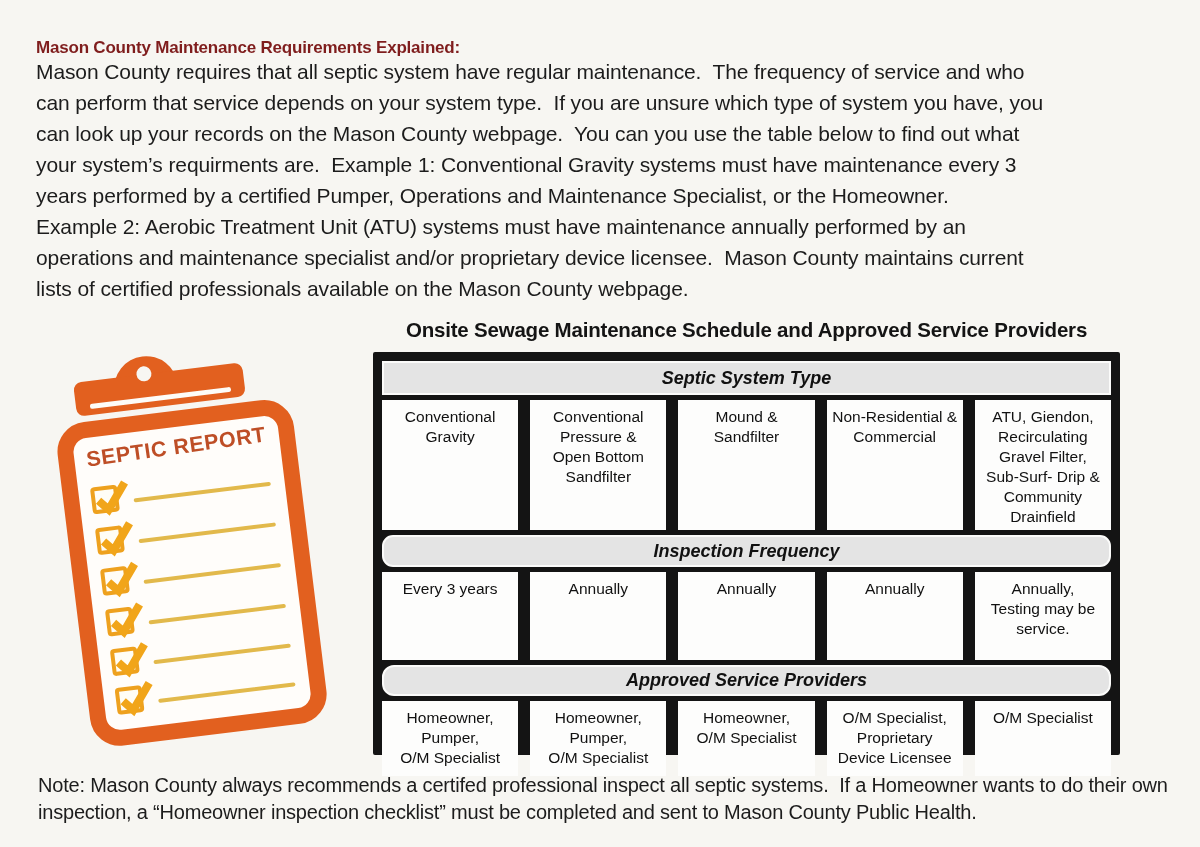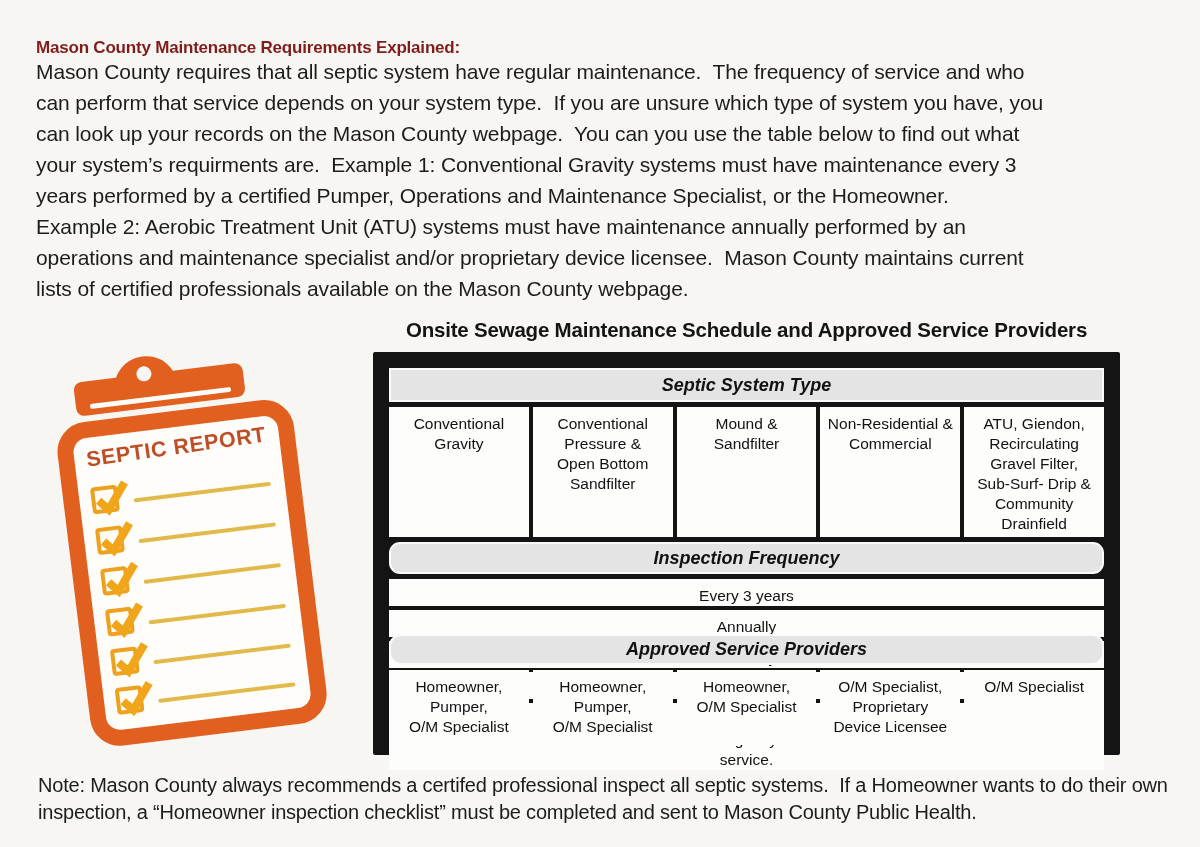--- a/index.html
+++ b/index.html
@@ -32,34 +32,34 @@
     position:absolute;left:38px;top:772px;width:1150px;
     font-size:20px;line-height:27px;color:#1c1c1c;
     white-space:pre-wrap;letter-spacing:-0.2px;
   }
 
   
   .sewage-table{
     position:absolute;left:373px;top:352px;width:747px;height:403px;
     background:#141414;border:6px solid #141414;border-radius:2px;
     box-sizing:border-box;
-    display:flex;flex-direction:column;gap:5px;padding:10px;
+    display:flex;flex-direction:column;gap:5px;padding:3px;
   }
   .t-hdr{
     background:#e4e4e4;border:2px solid #fbfbfa;
     font-size:18px;font-weight:bold;font-style:italic;color:#111;
     text-align:center;display:flex;align-items:center;justify-content:center;
     flex:0 0 auto;
   }
   .t-hdr.h1{height:30px;}
   .t-hdr.h2{height:28px;border-radius:11px;}
   .t-hdr.h3{height:27px;border-radius:12px;}
-  .t-row{display:flex;gap:4px;flex:0 0 auto;}
+  .t-row{display:flex;gap:12px;flex:0 0 auto;}
   .t-row.r1{height:130px;}
-  .t-row.r2{height:50px;flex-direction:column;}
+  .t-row.r2{height:88px;}
   .t-row.r3{height:75px;}
   .t-cell{
     flex:1 1 0;background:#fdfdfc;
     font-size:15.5px;line-height:20px;color:#111;
     text-align:center;white-space:pre-line;
     padding-top:7px;box-sizing:border-box;
   }
 
   
   .clipboard{position:absolute;left:50px;top:352px;width:290px;height:400px;}

